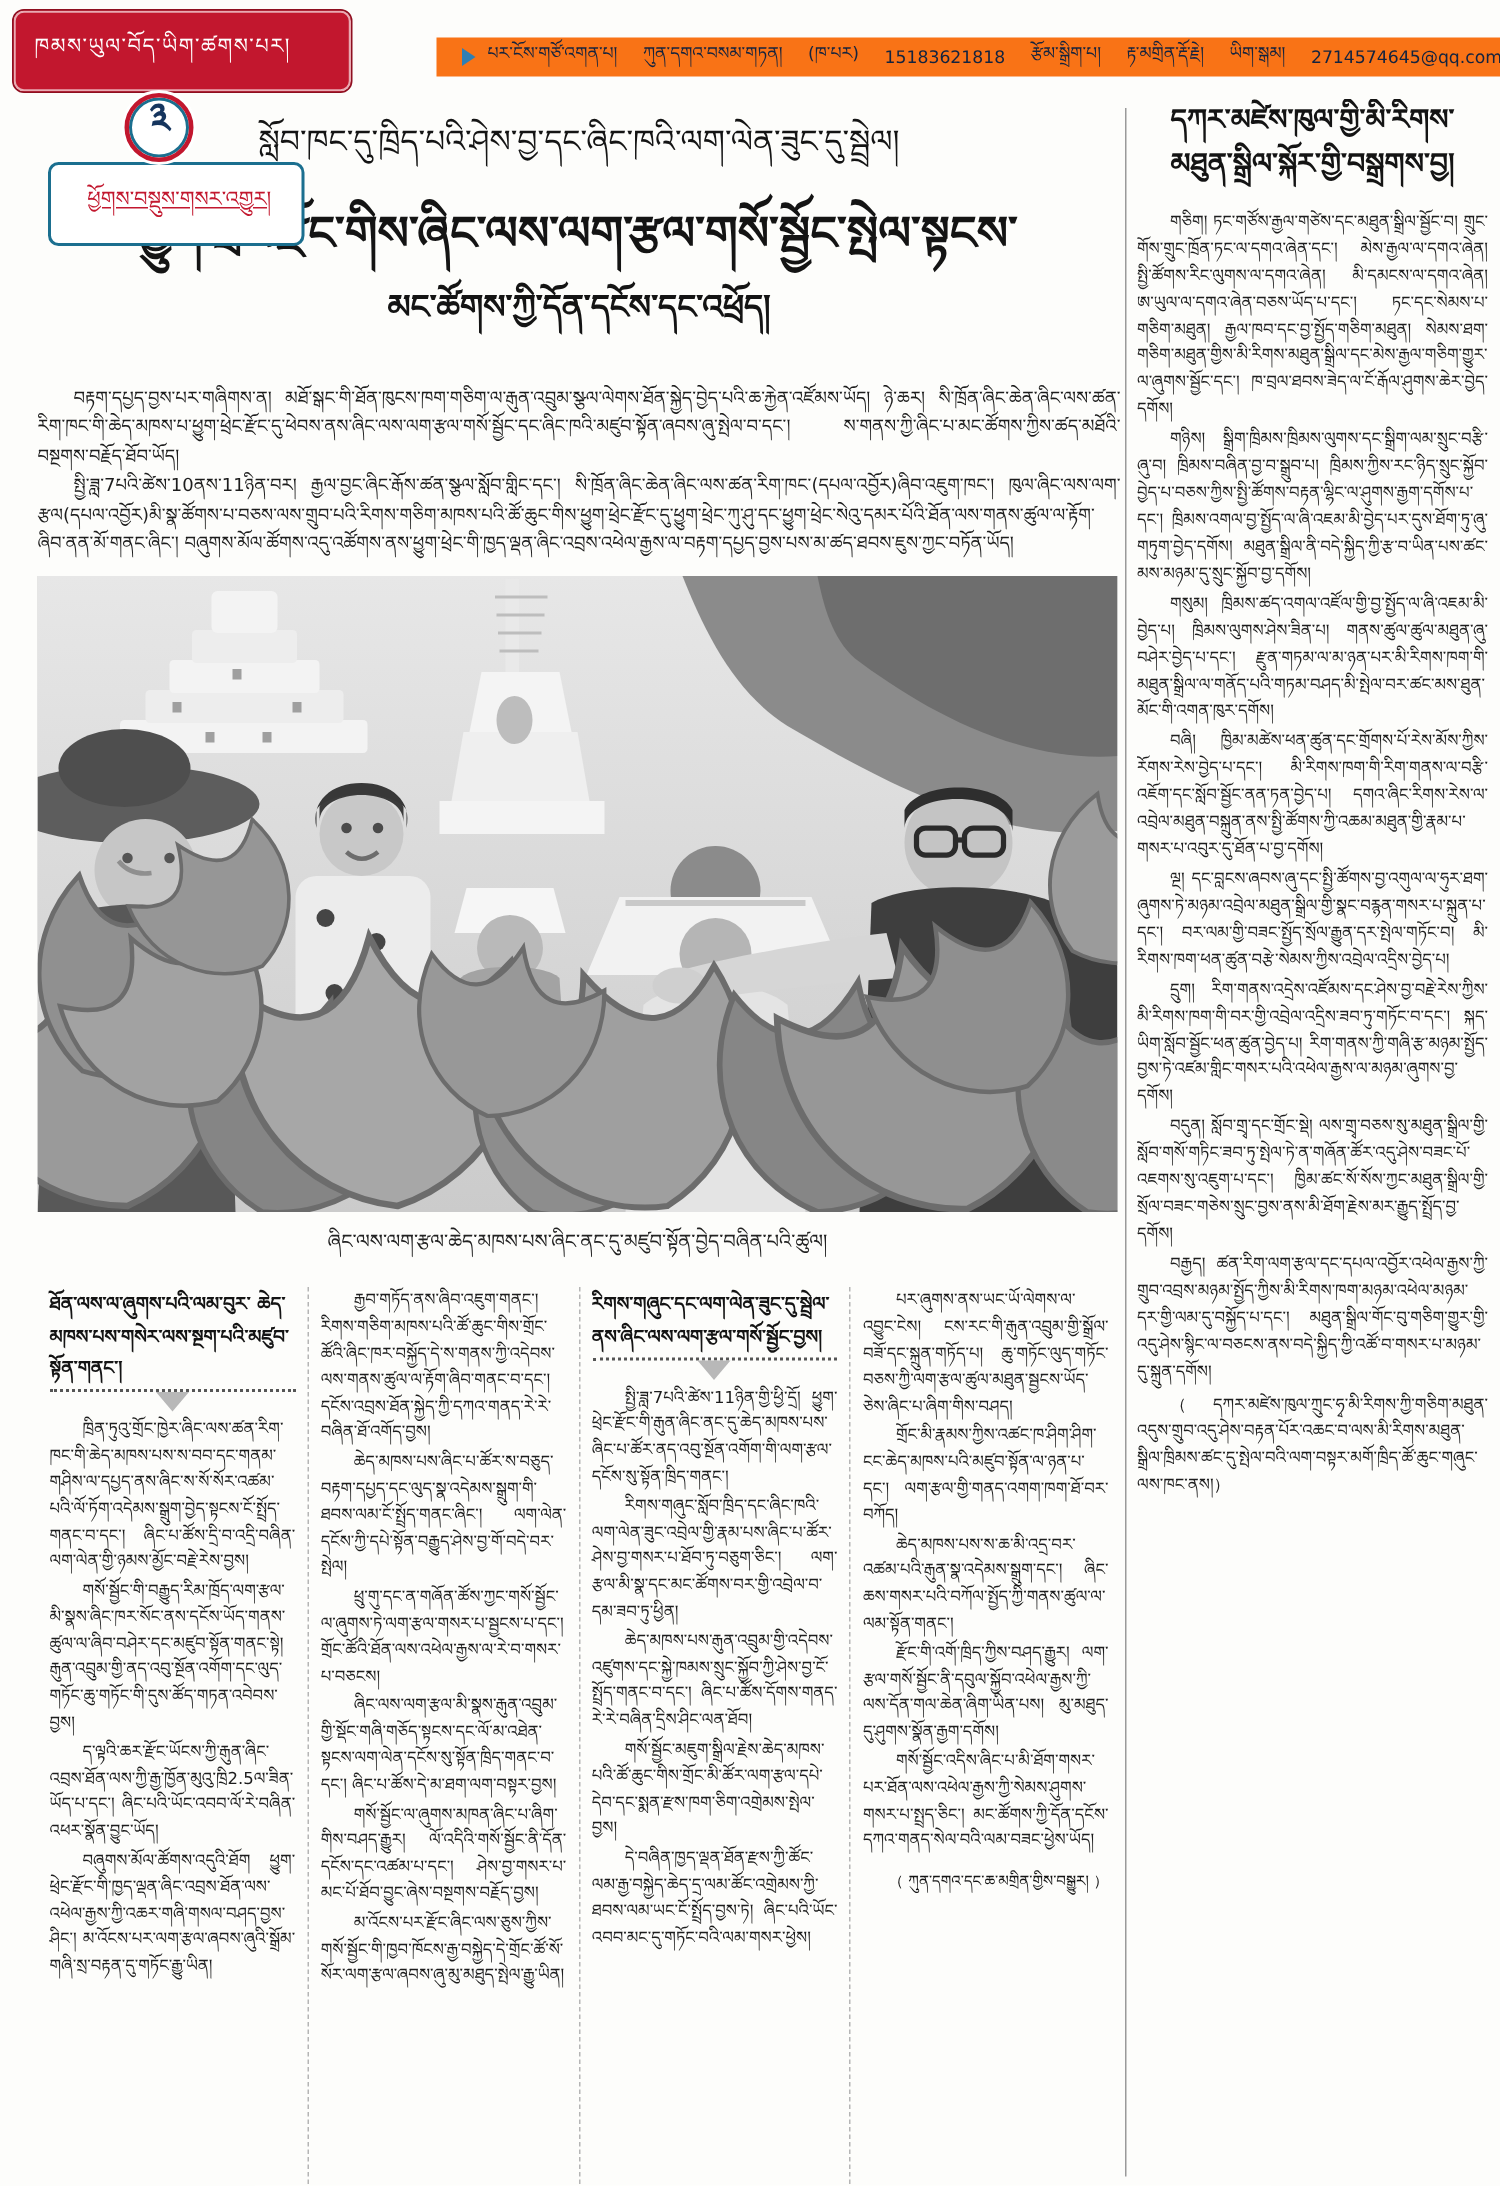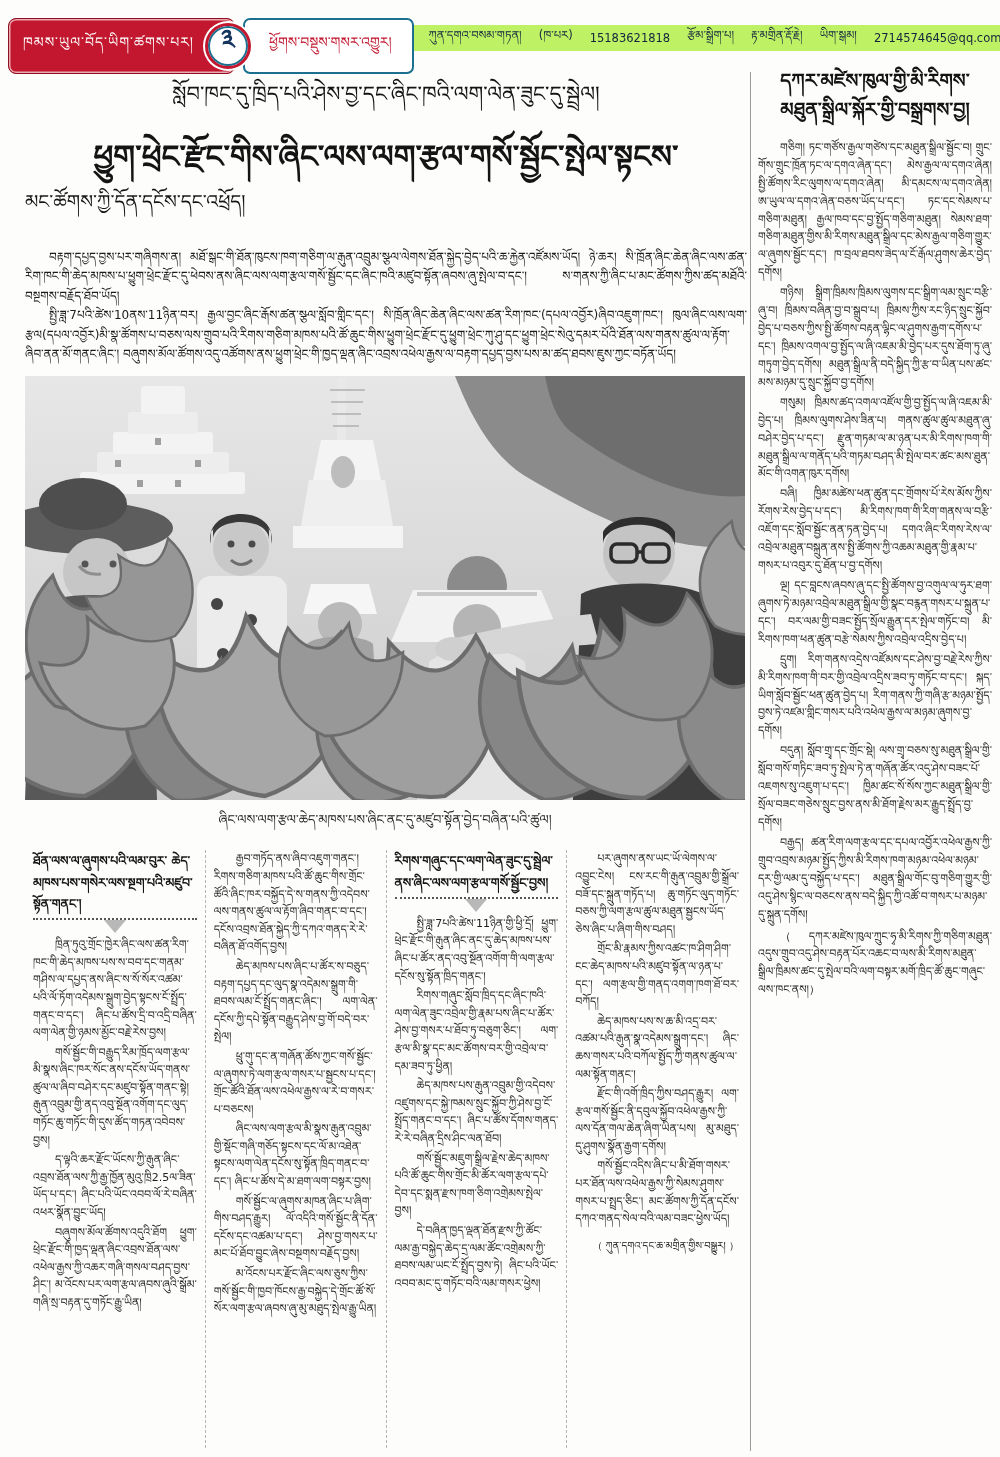--- a/index.html
+++ b/index.html
@@ -8,55 +8,55 @@
     font-family:"DejaVu Sans","Liberation Sans",sans-serif;
     background:#ffffff; color:#141414;
     position:relative; overflow:hidden;
   }
   .page { position:absolute; inset:0; background:#fdfdfb; }
 
   
   .header { position:absolute; top:6px; left:8px; right:0; height:48px; }
   .header-strip {
     position:absolute; left:283px; right:0; top:19px; height:26px;
-    background:#bef264; display:flex; align-items:center; gap:17px;
+    background:#f97316; display:flex; align-items:center; gap:17px;
     padding-left:34px; font-size:11.5px; color:#13233f; white-space:nowrap; overflow:hidden;
   }
-  .masthead { position:absolute; left:0; top:12px; display:flex; align-items:center; z-index:3; }
+  .masthead { position:absolute; left:0; top:0; display:flex; align-items:center; z-index:3;flex-direction:column; }
   .masthead-badge {
     background:#c2172e; color:#fff; border-radius:8px;
     padding:7px 40px 7px 14px; font-size:14px; letter-spacing:1px;
     border:1px solid #8e0f20; box-shadow:inset 0 0 0 1.5px #e9aab2;
   }
   .emblem {
     width:46px; height:46px; border-radius:50%;
     background:#fff; border:3px solid #c2172e;
     box-shadow:0 0 0 2px #1b6f8f inset, 0 0 0 2px #fff;
     display:flex; align-items:center; justify-content:center;
     margin-left:-30px; z-index:4; font-size:26px; color:#15355e; font-weight:bold;
   }
   .section-box {
     background:#fff; border:2px solid #1b6f8f; border-radius:7px;
     margin-left:-8px; padding:6px 20px 6px 24px;
-    color:#c2172e; font-size:14px; z-index:2;
+    color:#c2172e; font-size:14px; z-index:2;text-decoration:underline;
   }
   .strip-arrow {
     width:0; height:0; border:6px solid transparent; border-left:9px solid #2f7fb5;
     position:absolute; left:300px; top:26px;
   }
 
   
   .main { position:absolute; left:25px; top:62px; width:722px; }
   .rule-vert {
     position:absolute; left:750px; top:72px; bottom:6px; width:0;
     border-left:1px solid #9a9a9a;
   }
   .kicker { text-align:center; font-size:21px; margin-top:8px; }
   .headline1 { text-align:center; font-size:31px; font-weight:bold; margin-top:8px; line-height:1.25; }
-  .headline2 { font-size:19px; font-weight:normal; margin-top:4px; }
+  .headline2 { text-align:center; font-size:22px; font-weight:bold; margin-top:4px; }
   .lead { margin-top:14px; }
   .lead p {
     font-size:12px; line-height:1.62; text-align:justify; text-indent:2em;
     overflow-wrap:anywhere; color:#1c1c1c;
   }
   .photo-wrap { margin-top:12px; width:720px; height:424px; background:#cfcfcf; overflow:hidden; }
   .photo-wrap svg { display:block; }
   .caption { text-align:center; font-size:13px; margin:5px 2px 8px 0; color:#222; }
 
   .cols { display:flex; margin-top:4px; height:598px; overflow:hidden; }

